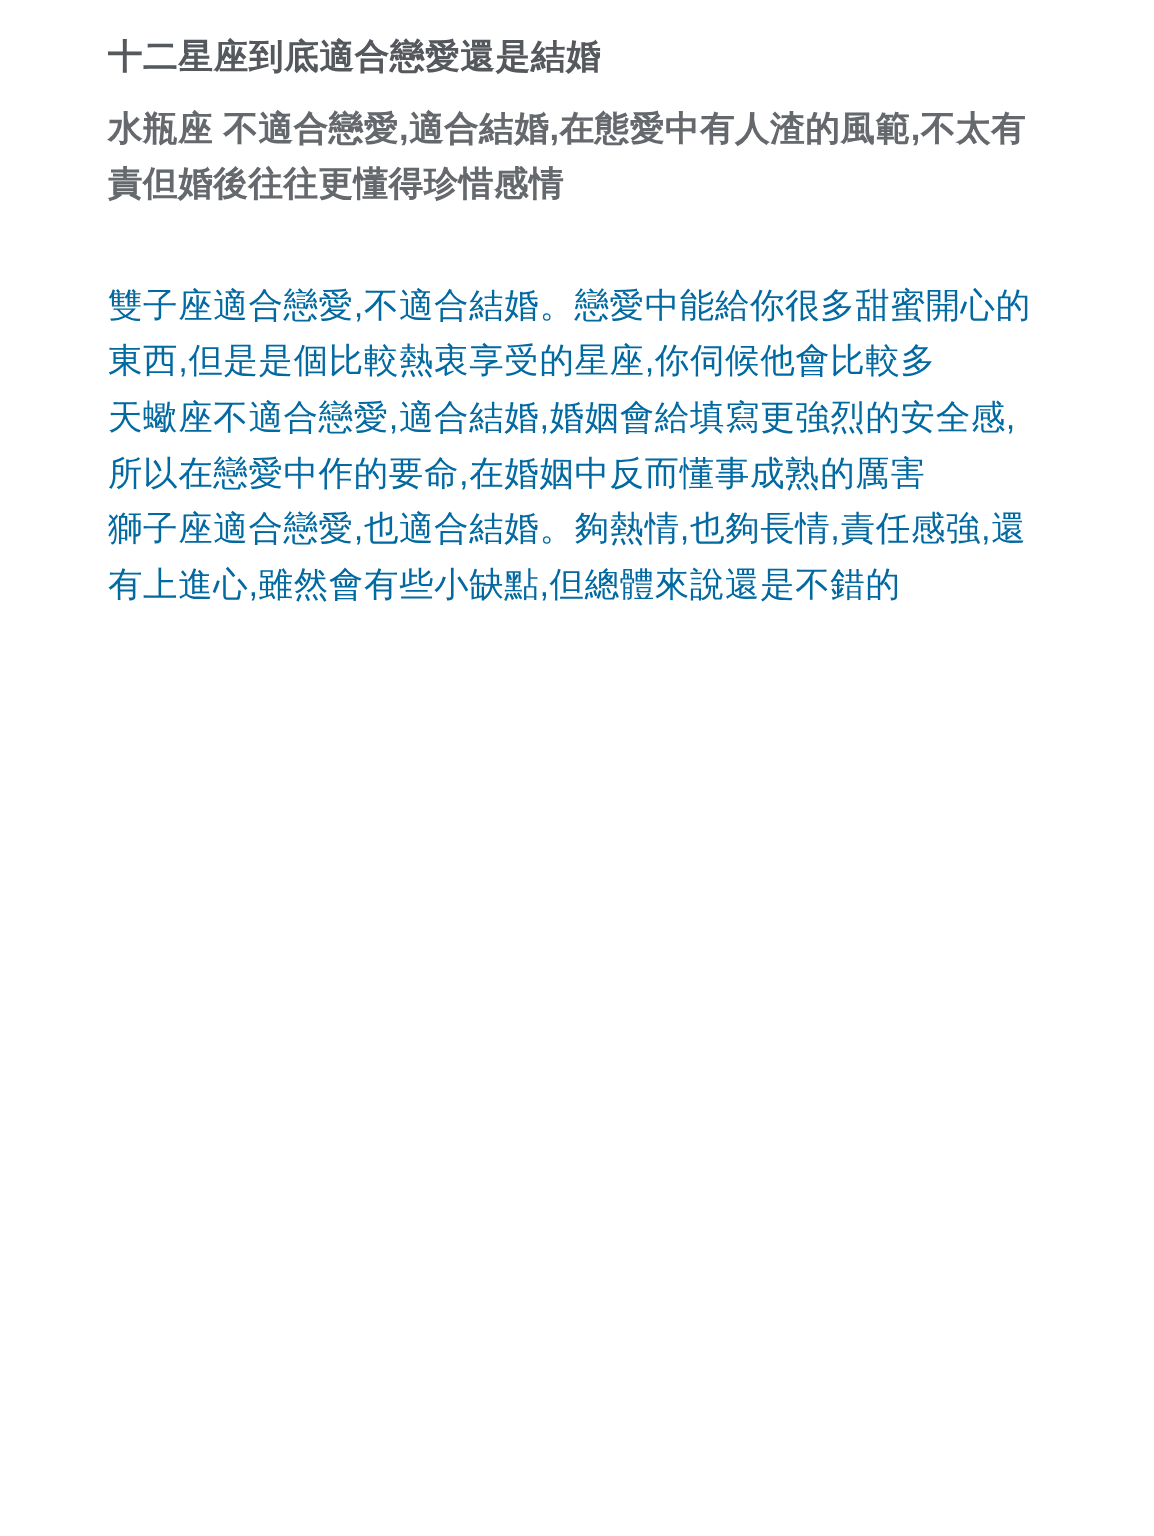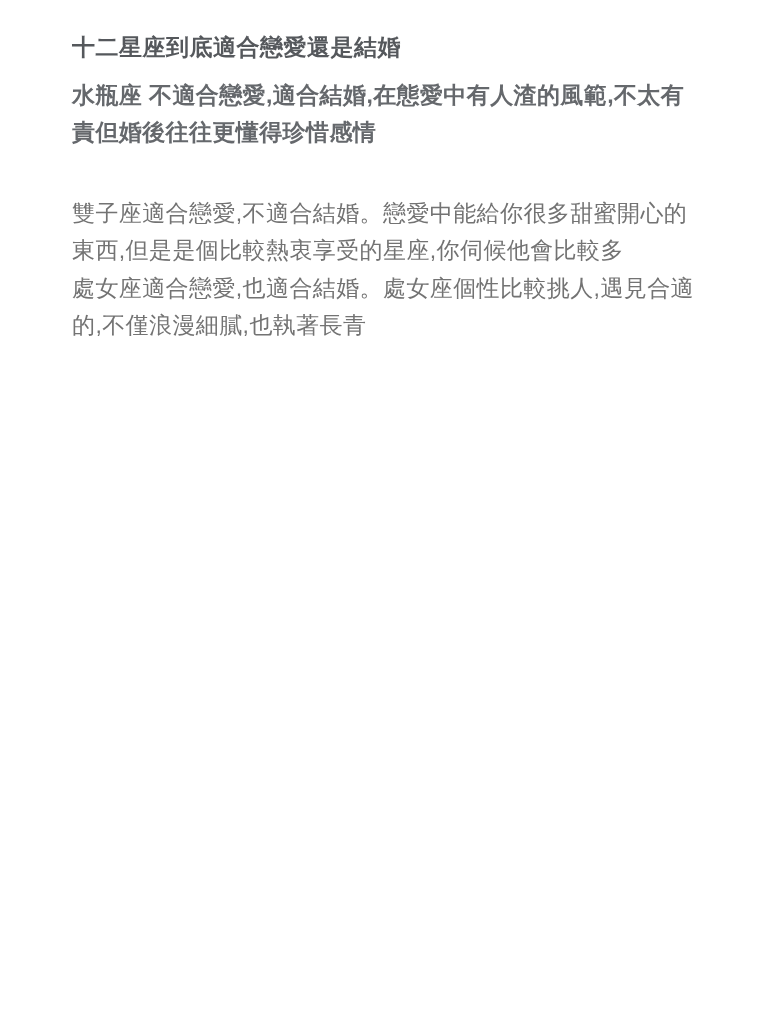--- a/index.html
+++ b/index.html
@@ -10,35 +10,35 @@
     width: 769px;
     height: 1024px;
     background: #ffffff;
     font-family: "Liberation Sans", "DejaVu Sans", sans-serif;
     overflow: hidden;
   }
   .page {
     box-sizing: border-box;
     width: 769px;
     height: 1024px;
-    padding: 30px 72px 0 72px;
+    padding: 20px 72px 0 72px;
     background: #ffffff;
   }
   .doc-title {
     font-size: 23px;
     font-weight: 700;
     color: #55585c;
     letter-spacing: 0.5px;
     line-height: 1.5;
     margin: 0 0 12px 0;
     white-space: pre-wrap;
   }
   .para {
     font-size: 23px;
-    color: #737373;
+    color: #0369a1;
     line-height: 1.62;
     letter-spacing: 0.4px;
     margin: 0;
     white-space: pre-wrap;
   }
   .para.first {
     color: #65686c;
     font-weight: bold;
   }
   .spacer {
@@ -54,18 +54,19 @@
 <div class="page">
 
   <h1 class="doc-title">十二星座到底適合戀愛還是結婚</h1>
 
   <p class="para first block">水瓶座 不適合戀愛,適合結婚,在態愛中有人渣的風範,不太有責但婚後往往更懂得珍惜感情</p>
 
   <div class="spacer"></div>
 
   <p class="para block">雙子座適合戀愛,不適合結婚。戀愛中能給你很多甜蜜開心的東西,但是是個比較熱衷享受的星座,你伺候他會比較多</p>
 
+  <p class="para block">天蠍座不適合戀愛,適合結婚,婚姻會給填寫更強烈的安全感,所以在戀愛中作的要命,在婚姻中反而懂事成熟的厲害</p>
 
 
+  <p class="para block">獅子座適合戀愛,也適合結婚。夠熱情,也夠長情,責任感強,還有上進心,雖然會有些小缺點,但總體來說還是不錯的</p>
 
-  <p class="para block">處女座適合戀愛,也適合結婚。處女座個性比較挑人,遇見合適的,不僅浪漫細膩,也執著長青</p>
 
 </div>
 
 </body></html>

